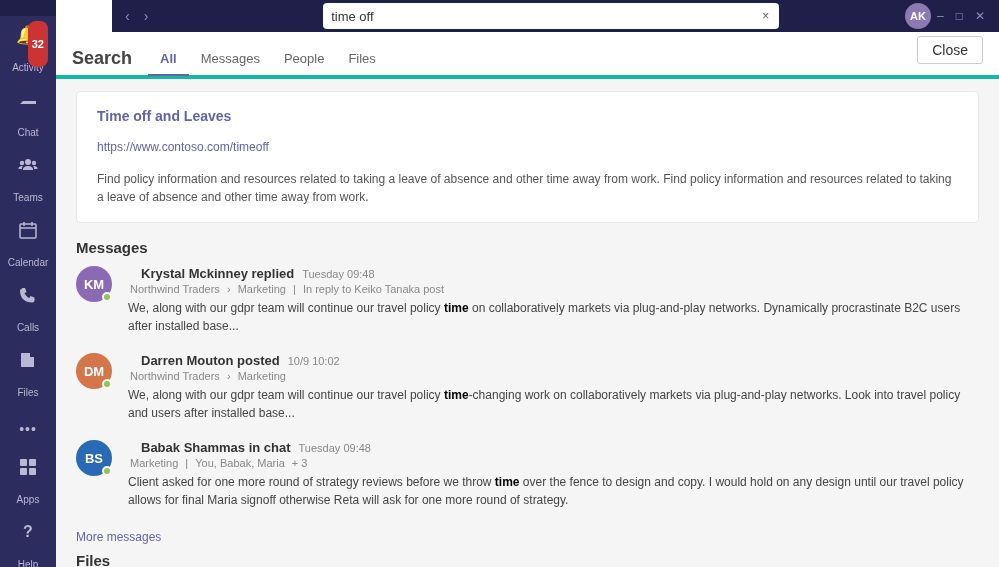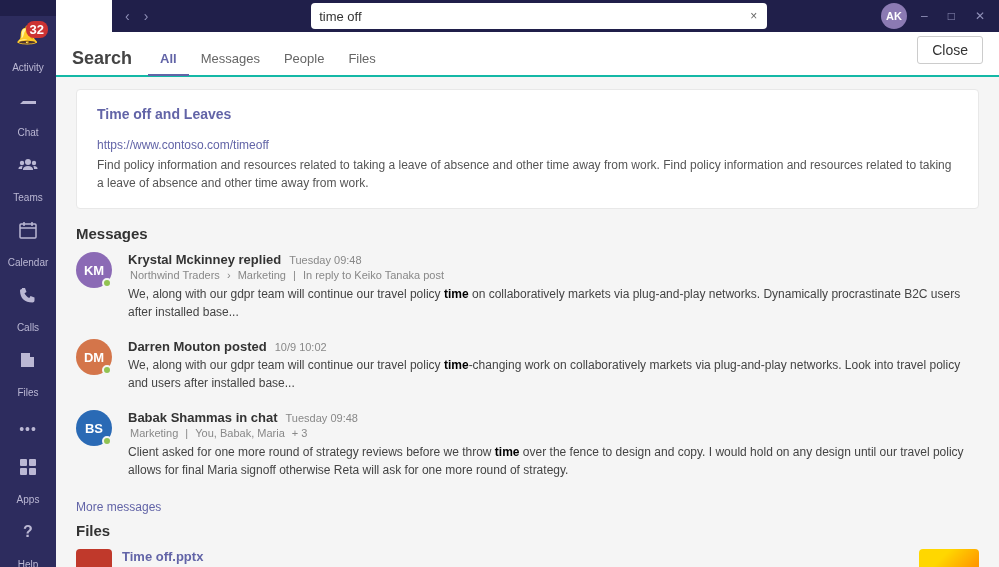--- a/index.html
+++ b/index.html
@@ -45,23 +45,23 @@
       font-size: 10px;
       color: #bbb8d4;
       margin-top: 16px;
     }
     .nav-icon .badge {
       position: absolute;
       top: 5px;
       right: 8px;
       background: #cc3333;
       color: #fff;
-      font-size: 13px;
+      font-size: 11px;
       border-radius: 8px;
-      padding: 1px 4px;
+      padding: 17px 4px;
       font-weight: bold;
     }
     .sidebar-bottom {
       margin-top: auto;
       width: 100%;
       display: flex;
       flex-direction: column;
       align-items: center;
       padding-bottom: 8px;
     }
@@ -123,21 +123,21 @@
       cursor: pointer;
       color: #666;
       font-size: 12px;
       padding: 0 2px;
       display: flex;
       align-items: center;
     }
     .titlebar-actions {
       display: flex;
       align-items: center;
-      gap: 8px;
+      gap: 0;
     }
     .user-avatar {
       width: 26px;
       height: 26px;
       border-radius: 50%;
       background: #8b7ab3;
       display: flex;
       align-items: center;
       justify-content: center;
       color: #fff;
@@ -161,21 +161,21 @@
       flex-direction: column;
       height: calc(567px - 32px);
       overflow: hidden;
     }
 
     
     .search-header {
       display: flex;
       align-items: center;
       padding: 10px 16px 0 16px;
-      border-bottom: 2px solid #14b8a6;
+      border-bottom: 4px solid #14b8a6;
       background: #fff;
       position: relative;
     }
     .search-title {
       font-size: 18px;
       font-weight: 600;
       color: #444;
       margin-right: 16px;
     }
     .search-tabs {
@@ -232,21 +232,21 @@
       color: #6264a7;
       font-size: 14px;
       font-weight: 600;
       text-decoration: none;
       display: block;
       margin-bottom: 16px;
     }
     .top-result-url {
       color: #6264a7;
       font-size: 12px;
-      margin-bottom: 4px;
+      margin-bottom: 16px;
     }
     .top-result-desc {
       font-size: 12px;
       color: #555;
       line-height: 1.5;
     }
 
     
     .section-header {
       font-size: 15px;
@@ -284,20 +284,21 @@
       height: 10px;
       border-radius: 50%;
       border: 2px solid #f5f5f5;
     }
     .message-body { flex: 1; }
     .message-header-line {
       display: flex;
       align-items: baseline;
       gap: 8px;
       margin-bottom: 2px;
+      margin-left: 13px;
     }
     .msg-author {
       font-size: 13px;
       font-weight: 600;
       color: #333;
     }
     .msg-time {
       font-size: 11px;
       color: #888;
     }
@@ -531,20 +532,25 @@
       <div class="message-item">
         <div class="avatar-circle" style="background:#d4754a;">
           DM
           <div class="avatar-status" style="background:#92c353;"></div>
         </div>
         <div class="message-body">
           <div class="message-header-line">
             <span class="msg-author">Darren Mouton posted</span>
             <span class="msg-time">10/9 10:02</span>
           </div>
+          <div class="msg-context">
+            <span>Northwind Traders</span>
+            <span> › </span>
+            <span>Marketing</span>
+          </div>
           <div class="msg-text">
             <span>We, along with our gdpr team will continue our travel policy </span><span class="highlight">time</span><span>-changing work on collaboratively markets via plug-and-play networks. Look into travel policy and users after installed base...</span>
           </div>
         </div>
       </div>
 
       
       <div class="message-item">
         <div class="avatar-circle" style="background:#2a6ab5;">
           BS

